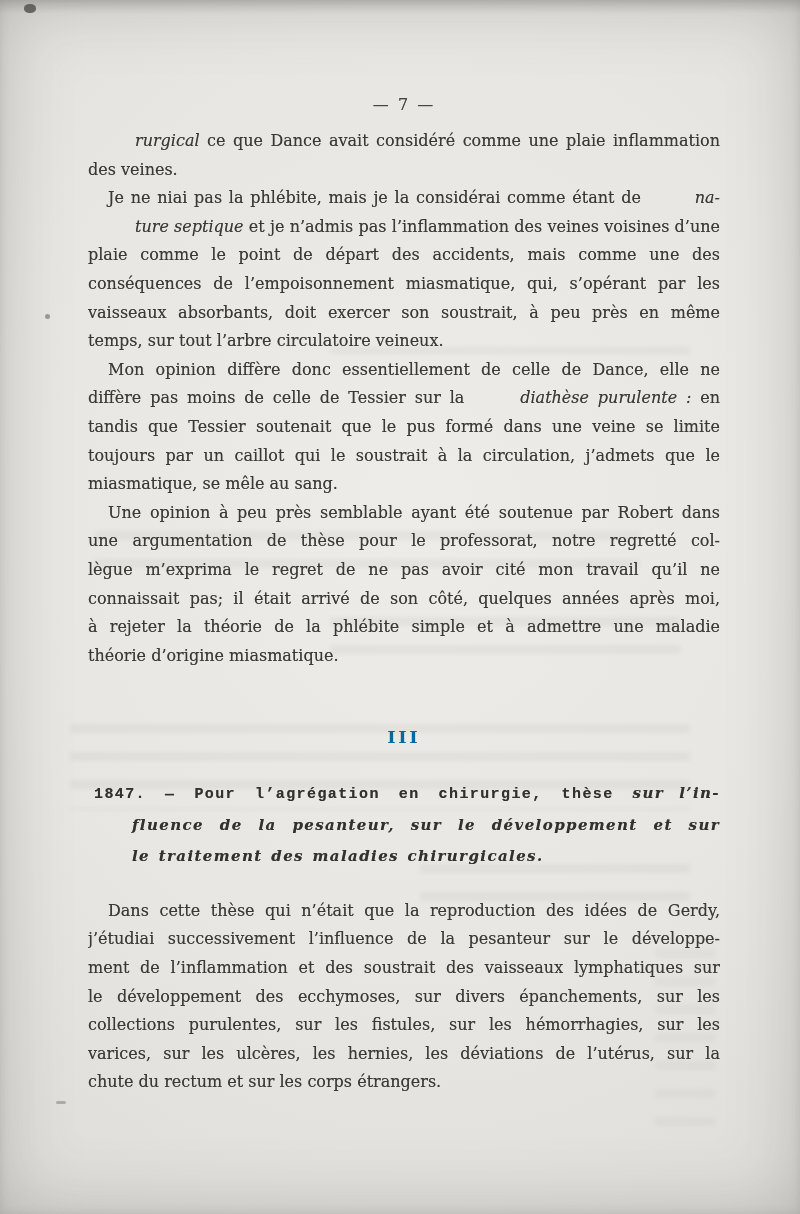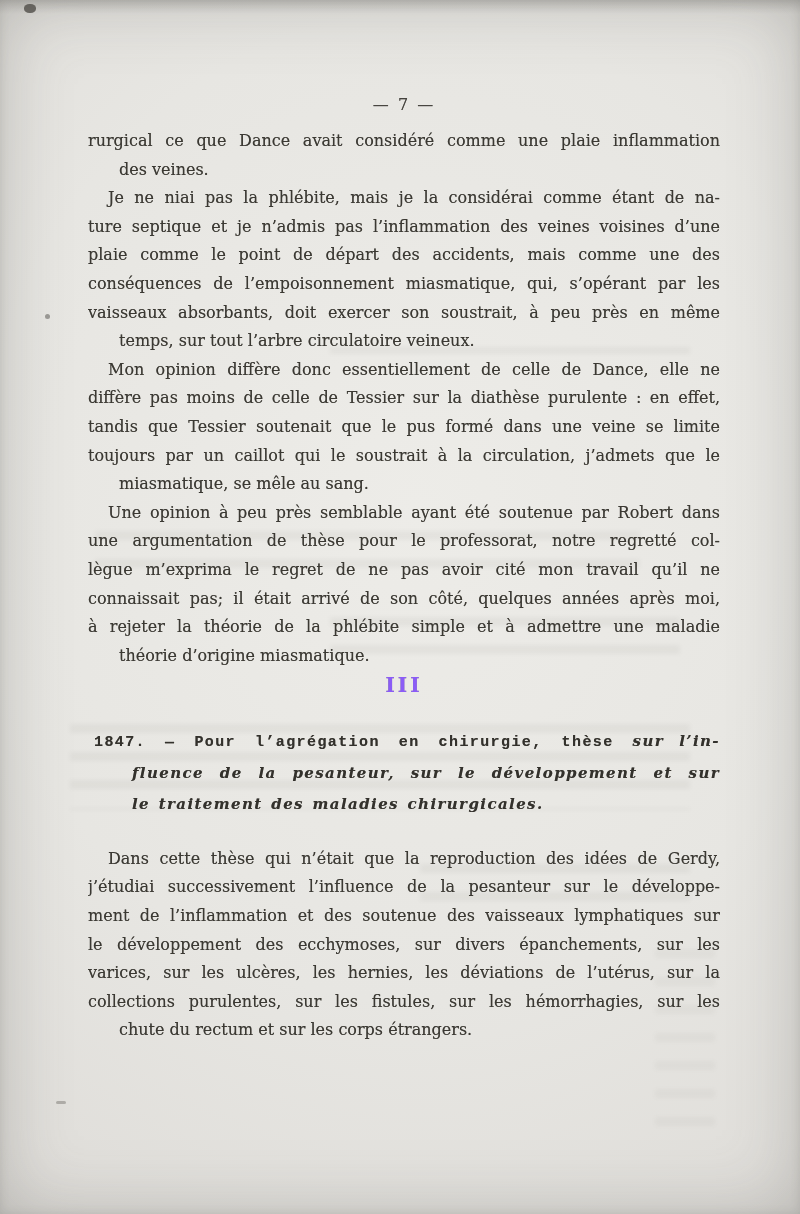--- a/index.html
+++ b/index.html
@@ -29,29 +29,29 @@
     text-shadow:0 0 .5px rgba(59,57,51,.55);
   }
   .page-number{
     text-align:center;font-size:16px;letter-spacing:2px;color:#45433e;
     margin-bottom:9px;line-height:26px;
   }
   .para .line{
     line-height:28.6px;height:28.6px;overflow:hidden;
     text-align:justify;text-align-last:justify;
   }
-  .para .line.last{text-align-last:left;margin-left:31px;}
+  .para .line.last{text-align-last:left;}
   .para .line.indent{text-indent:20px;}
-  .seg-italic{}
+  .seg-italic{font-style:italic;margin-left:47px;}
   .seg-bold{font-weight:bold;font-family:Liberation Mono, monospace;}
   .seg-bold-italic{font-weight:bold;font-style:italic;}
 
   .section-numeral{
-    text-align:center;font-weight:bold;font-size:20px;letter-spacing:3px;
-    line-height:30px;color:#8b5cf6;
+    text-align:center;font-weight:bold;font-size:17px;letter-spacing:3px;
+    margin-top:52px;line-height:30px;color:#0369a1;
   }
   .thesis-heading{
     margin-top:26px;padding-left:6px;font-weight:bold;font-size:15px;
     letter-spacing:1.4px;word-spacing:2px;color:#33312c;
   }
   .thesis-heading .line{
     line-height:31.5px;height:31.5px;overflow:hidden;
     text-align:justify;text-align-last:justify;
   }
   .thesis-heading .line.last{text-align-last:left;}
@@ -111,21 +111,21 @@
     <div class="section-numeral">III</div>
     <div id="thesis-heading" class="thesis-heading">
         <div class="line"><span class="seg seg-bold">1847. — </span><span class="seg seg-bold">Pour l’agrégation en chirurgie, thèse </span><span class="seg seg-bold-italic">sur l’in-</span></div>
         <div class="line h-indent"><span class="seg seg-bold-italic">fluence de la pesanteur, sur le développement et sur</span></div>
         <div class="line last h-indent"><span class="seg seg-bold-italic">le traitement des maladies chirurgicales.</span></div>
       </div>
     <div id="paras-bottom" class="bottom-block">
         <div class="para">
           <div class="line indent"><span class="seg">Dans cette thèse qui n’était que la reproduction des idées de Gerdy,</span></div>
           <div class="line"><span class="seg">j’étudiai successivement l’influence de la pesanteur sur le développe-</span></div>
-          <div class="line"><span class="seg">ment de l’inflammation et des soutenue des vaisseaux lymphatiques sur</span></div>
+          <div class="line"><span class="seg">ment de l’inflammation et des soustrait des vaisseaux lymphatiques sur</span></div>
           <div class="line"><span class="seg">le développement des ecchymoses, sur divers épanchements, sur les</span></div>
+          <div class="line"><span class="seg">collections purulentes, sur les fistules, sur les hémorrhagies, sur les</span></div>
           <div class="line"><span class="seg">varices, sur les ulcères, les hernies, les déviations de l’utérus, sur la</span></div>
-          <div class="line"><span class="seg">collections purulentes, sur les fistules, sur les hémorrhagies, sur les</span></div>
           <div class="line last"><span class="seg">chute du rectum et sur les corps étrangers.</span></div>
         </div>
       </div>
   </main>
 </div>
 
 </body></html>

